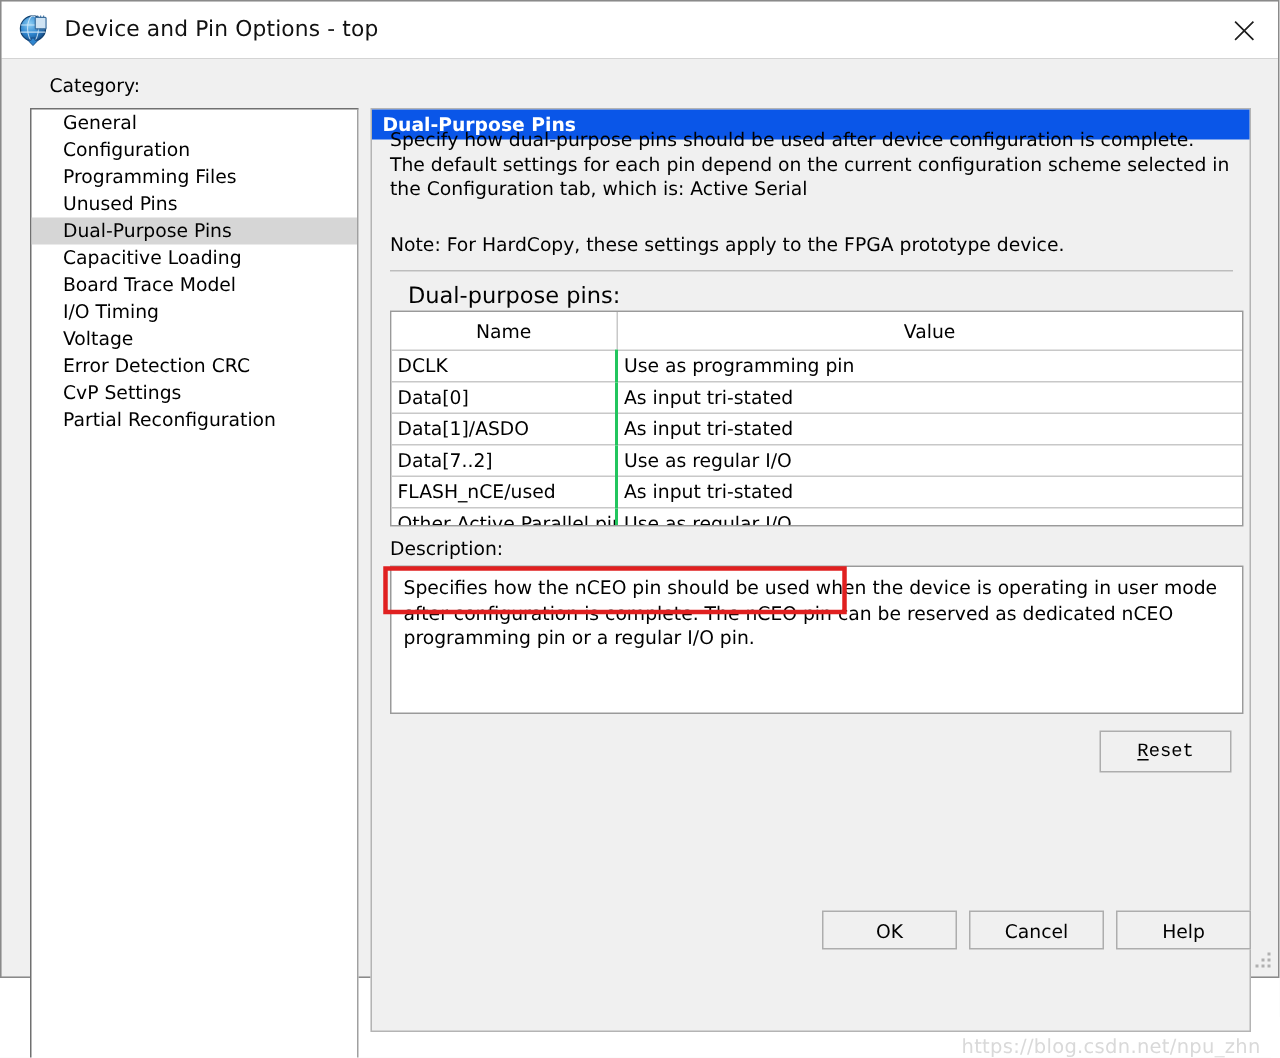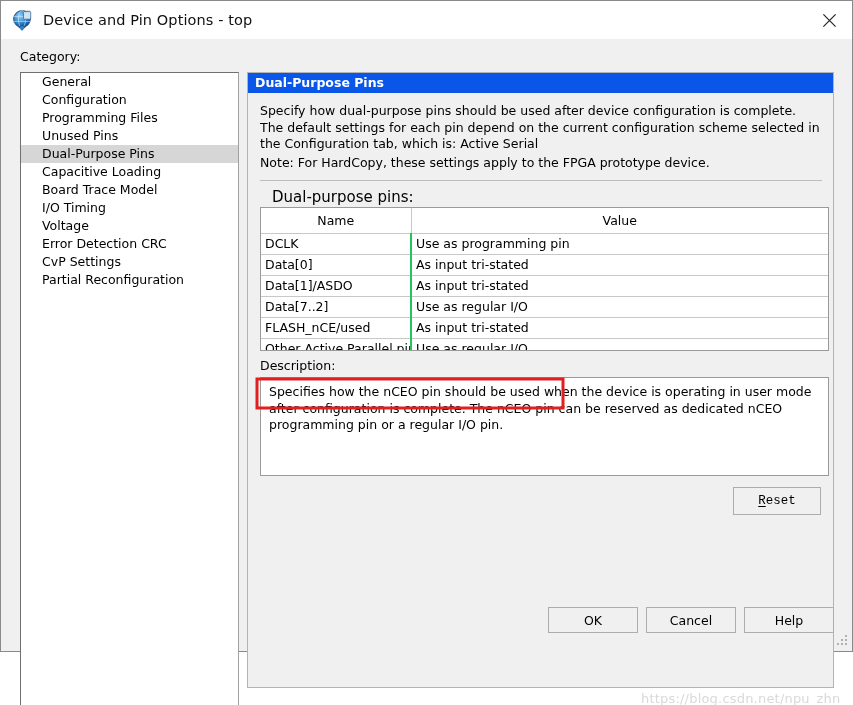--- a/index.html
+++ b/index.html
@@ -58,21 +58,21 @@
 
   
   #content {
     flex: 1 1 auto;
     position: relative;
     background: #f0f0f0;
   }
 
   .category-label {
     position: absolute;
-    left: 19px; top: 10px;
+    left: 32px; top: 10px;
     font-size: 12.5px;
     text-align: center;
   }
 
   #category-list {
     position: absolute;
     left: 19px; top: 33px;
     width: 219px; height: 655px;
     background: #ffffff;
     border: 1px solid #a0a0a0;
@@ -111,21 +111,21 @@
     color: #ffffff;
     font-weight: bold;
     font-size: 12.5px;
     line-height: 20px;
     padding-left: 7px;
     box-sizing: border-box;
     overflow: hidden;
   }
   #intro-text {
     position: absolute;
-    left: 12px; top: 30px;
+    left: 12px; top: 12px;
     width: 560px;
     font-size: 12.5px;
     line-height: 16.5px;
   }
   #note-text {
     position: absolute;
     left: 12px; top: 82px;
     width: 560px;
     font-size: 12.5px;
     line-height: 16px;

